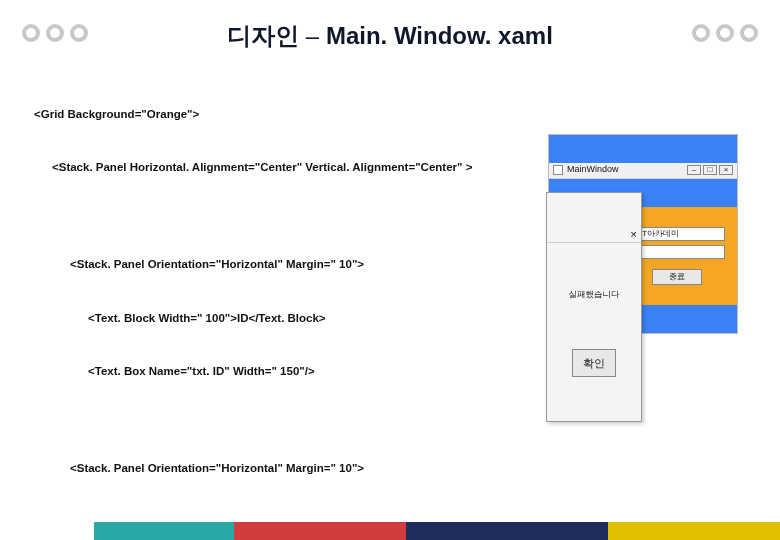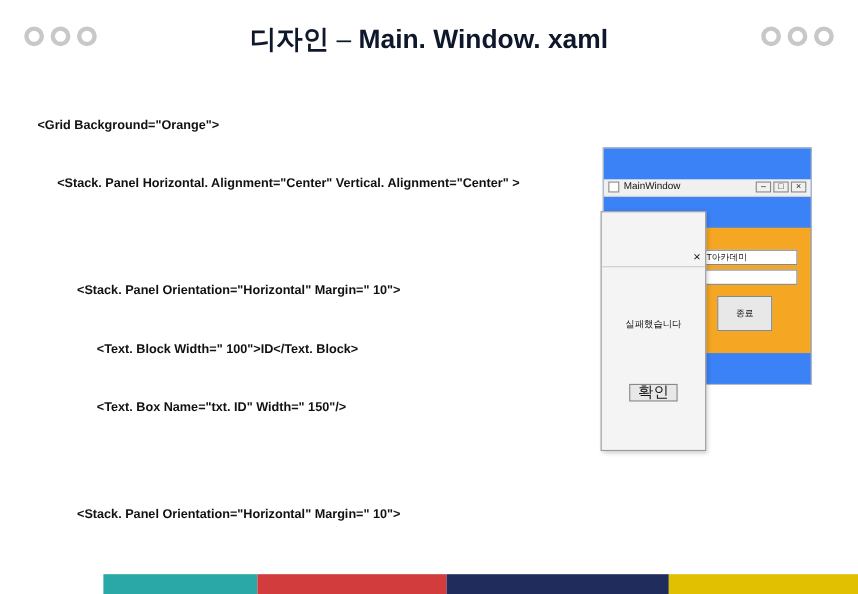--- a/index.html
+++ b/index.html
@@ -25,26 +25,26 @@
   .preview { position: absolute; right: 8px; top: 64px; width: 190px; border: 1px solid #bbb; background: #3b82f6; font-size: 9px; font-weight: 400; }
   .preview-titlebar { display: flex; align-items: center; height: 16px; background: #f0f0f0; border-bottom: 1px solid #ccc; padding: 0 4px; }
   .preview-titlebar .icon { width: 10px; height: 10px; border: 1px solid #888; background: #fff; margin-right: 4px; }
   .preview-titlebar .btns { margin-left: auto; display: flex; gap: 2px; }
   .preview-titlebar .btns span { width: 14px; height: 10px; border: 1px solid #888; display: inline-flex; align-items: center; justify-content: center; font-size: 8px; }
   .preview-body { background: #f5a623; padding: 20px 12px 20px 12px; display: flex; flex-direction: column; gap: 4px; }
   .prow { display: flex; align-items: center; gap: 4px; }
   .prow .lbl { width: 56px; font-size: 8px; color: #222; }
   .prow .inp { flex: 1; height: 14px; background: #fff; border: 1px solid #888; font-size: 8px; padding: 0 2px; display: flex; align-items: center; }
   .pbtnrow { display: flex; justify-content: center; gap: 18px; margin-top: 6px; }
-  .pbtn { width: 50px; height: 32px; background: #e8e8e8; border: 1px solid #888; font-size: 8px; display: flex; align-items: center; justify-content: center; }
+  .pbtn { width: 50px; height: 16px; background: #e8e8e8; border: 1px solid #888; font-size: 8px; display: flex; align-items: center; justify-content: center; }
   
   .msgbox { position: absolute; right: 104px; top: 122px; width: 96px; background: #f4f4f4; border: 1px solid #999; box-shadow: 2px 2px 4px rgba(0,0,0,.2); font-weight: 400; }
   .msgbox .mtitle { height: 14px; border-bottom: 1px solid #ccc; display: flex; justify-content: flex-end; align-items: center; padding: 0 4px; }
   .msgbox .mbody { padding: 10px 6px 6px 6px; font-size: 8.5px; text-align: center; }
-  .msgbox .mbtn { margin: 6px auto 8px; width: 44px; height: 16px; border: 1px solid #888; background: #e8e8e8; font-size: 14px; display: flex; align-items: center; justify-content: center; }
+  .msgbox .mbtn { margin: 6px auto 8px; width: 44px; height: 28px; border: 1px solid #888; background: #e8e8e8; font-size: 11px; display: flex; align-items: center; justify-content: center; }
   
   .footer-stripe { position: absolute; left: 0; right: 0; bottom: 0; height: 18px; background: #fff; display: flex; }
   .stripe { height: 100%; }
   .s1 { width: 12%; }
   .s2 { width: 18%; background: #2aa7a7; }
   .s3 { width: 22%; background: #d23c3c; }
   .s4 { width: 26%; background: #1f2c5c; }
   .s5 { width: 22%; background: #e0c000; }
 </style>
 </head>

